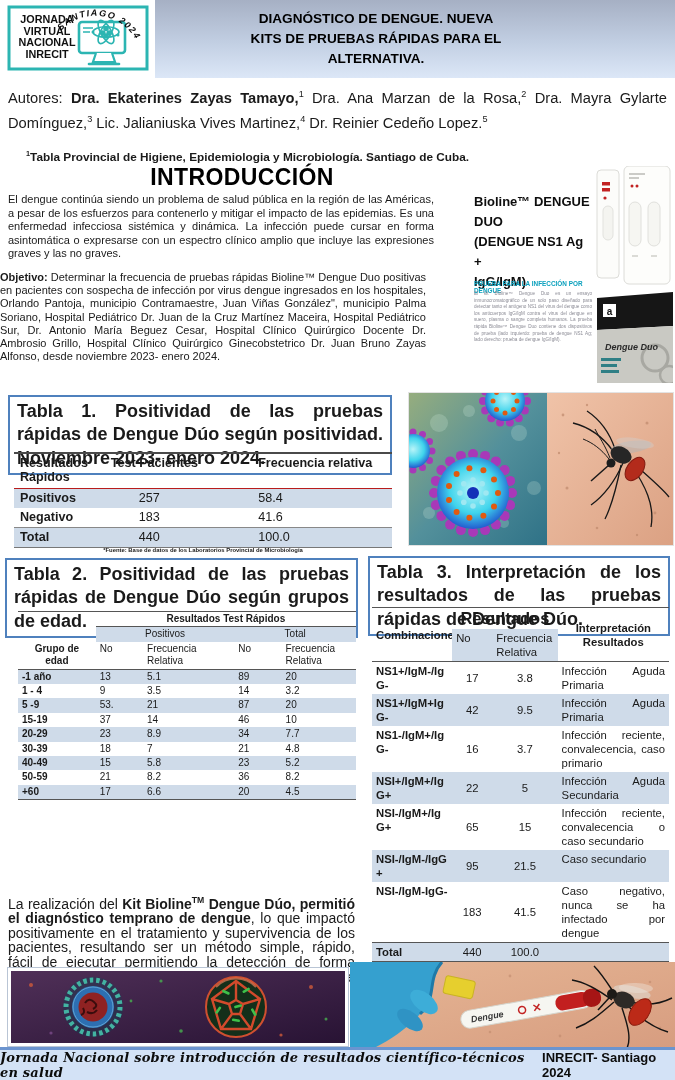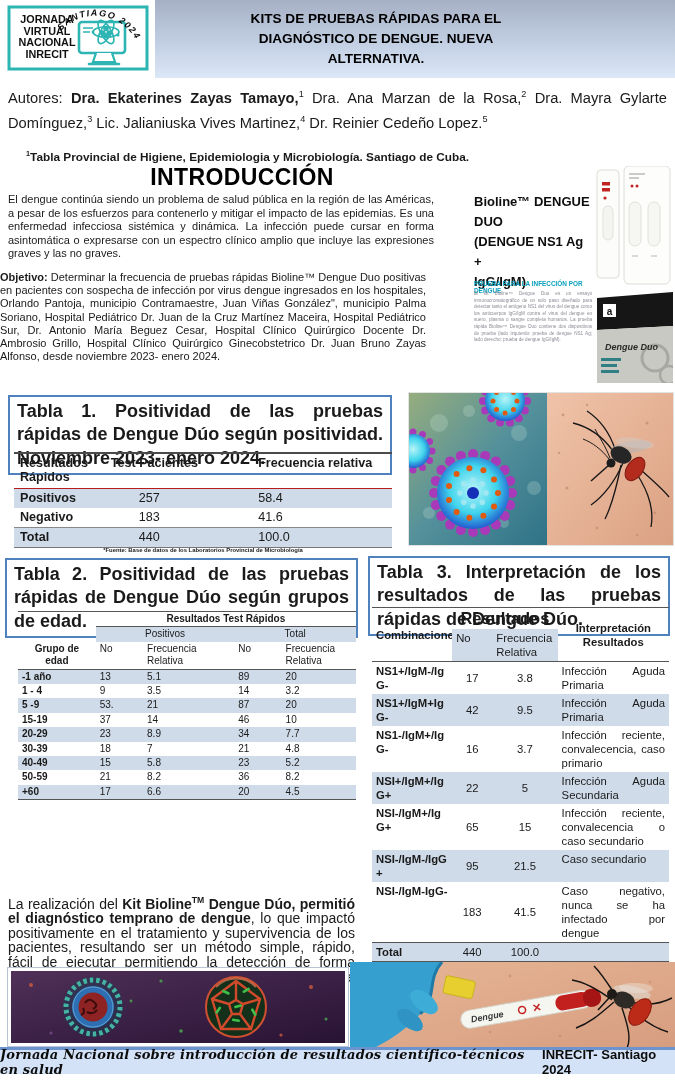--- a/index.html
+++ b/index.html
@@ -81,37 +81,37 @@
   .t3 tbody tr:last-child td:first-child { word-break:normal; }
 
   
   #img-virus-mosquito { left:408px; top:392px; width:264px; height:152px; border:1px solid #e3e3e3; }
   #cassettes-svg { left:596px; top:166px; }
   #box-svg { left:597px; top:288px; }
   #img-virus-cross { left:8px; top:968px; border:3px solid #fff; outline:1px solid #b9c5d5; }
   #img-glove { left:350px; top:962px; }
 
   
-  #footer { left:0; top:1047px; width:675px; height:27px; background:#d3e2f6;
+  #footer { left:0; top:1047px; width:675px; height:33px; background:#d3e2f6;
             border-top:3px solid #6b94cf; box-sizing:border-box; display:flex;
             align-items:center; justify-content:center; font-size:13px; color:#0c0c0c; }
   #footer .script { font-family:"DejaVu Serif", serif; font-style:italic; font-weight:bold; letter-spacing:.2px; }
   #footer .bold { font-weight:bold; margin-left:5px; }
 
   .tmsup { font-weight:bold; }
 </style>
 </head>
 <body>
 
 <div id="poster">
 
   <div class="abs" id="header-band">
     <div class="title">
+      <div>DIAGNÓSTICO  DE DENGUE. NUEVA</div>
       <div>KITS DE PRUEBAS RÁPIDAS PARA EL</div>
-      <div>DIAGNÓSTICO  DE DENGUE. NUEVA</div>
       <div>ALTERNATIVA.</div>
     </div>
   </div>
 
   <svg class="abs" id="logo" style="left:7px; top:5px;" width="142" height="66" viewBox="0 0 142 66">
     <rect x="2" y="2" width="138" height="62" fill="#ffffff" stroke="#2cb5b2" stroke-width="3"></rect>
     <g font-family="Liberation Sans, sans-serif" font-size="10.8" font-weight="bold" fill="#101010" text-anchor="middle">
       <text x="40" y="18">JORNADA</text>
       <text x="40" y="29.5">VIRTUAL</text>
       <text x="40" y="41">NACIONAL</text>

